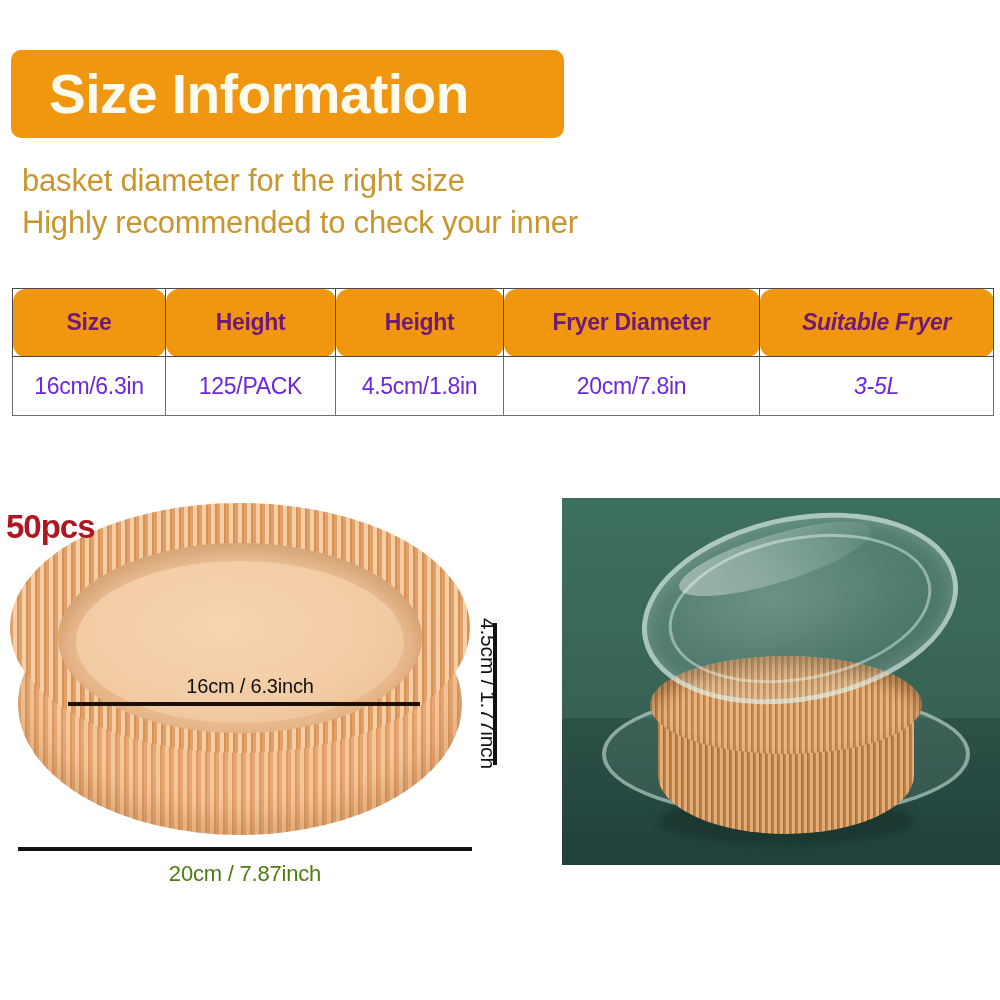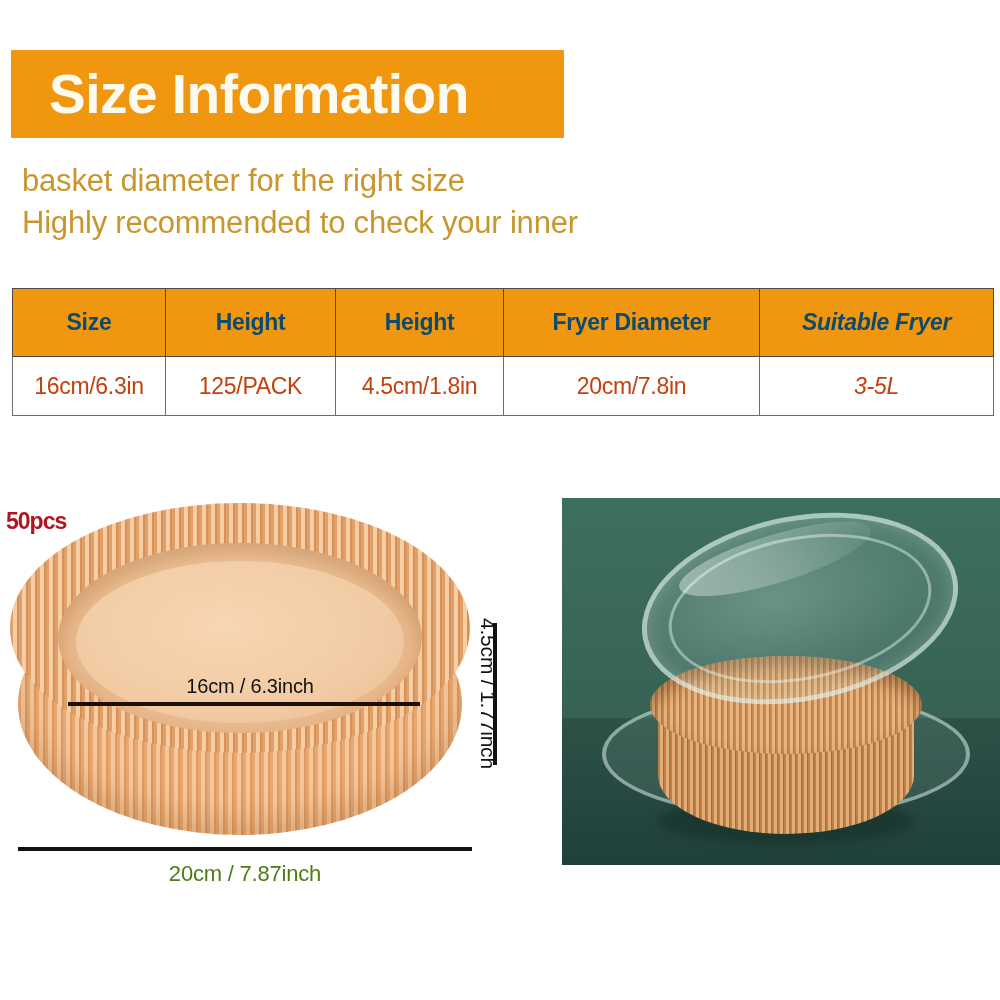--- a/index.html
+++ b/index.html
@@ -16,21 +16,21 @@
   }
 
   
   #title-banner {
     position: absolute;
     left: 11px;
     top: 50px;
     width: 553px;
     height: 88px;
     background: #F0970F;
-    border-radius: 1px;
+    border-radius: 10px;
     box-sizing: border-box;
   }
   #title-text {
     position: absolute;
     left: 38px;
     top: 50%;
     transform: translateY(-50%);
     font-size: 55px;
     font-weight: bold;
     color: #FDFBEF;
@@ -63,30 +63,31 @@
   }
   #spec-table td {
     border: 1.5px solid #6d6d6d;
     text-align: center;
     vertical-align: middle;
     padding: 0;
   }
   #spec-table tr.head-row td {
     background: #F0970F;
     height: 67px;
-    color: #0c4a6e;
+    color: #701a75;
     font-weight: bold;
     font-size: 23px;
     letter-spacing: -0.3px;
     border-color: #4a4a4a;
+    border-radius: 13px;
   }
   #spec-table tr.body-row td {
     background: #ffffff;
     height: 58px;
-    color: #c2410c;
+    color: #6d28d9;
     font-size: 23px;
     letter-spacing: -0.3px;
   }
   .col-1 { width: 152px; }
   .col-2 { width: 169px; }
   .col-3 { width: 167px; }
   .col-4 { width: 255px; }
   .col-5 { width: 233px; font-style: italic; }
 
   
@@ -95,21 +96,21 @@
     left: 0px;
     top: 495px;
     width: 540px;
     height: 410px;
   }
 
   #badge-50pcs {
     position: absolute;
     left: 6px;
     top: 15px;
-    font-size: 23px;
+    font-size: 33px;
     font-weight: bold;
     color: #B01520;
     letter-spacing: -1px;
     z-index: 20;
     line-height: 1;
   }
 
   
   #liner-wrap {
     position: absolute;

